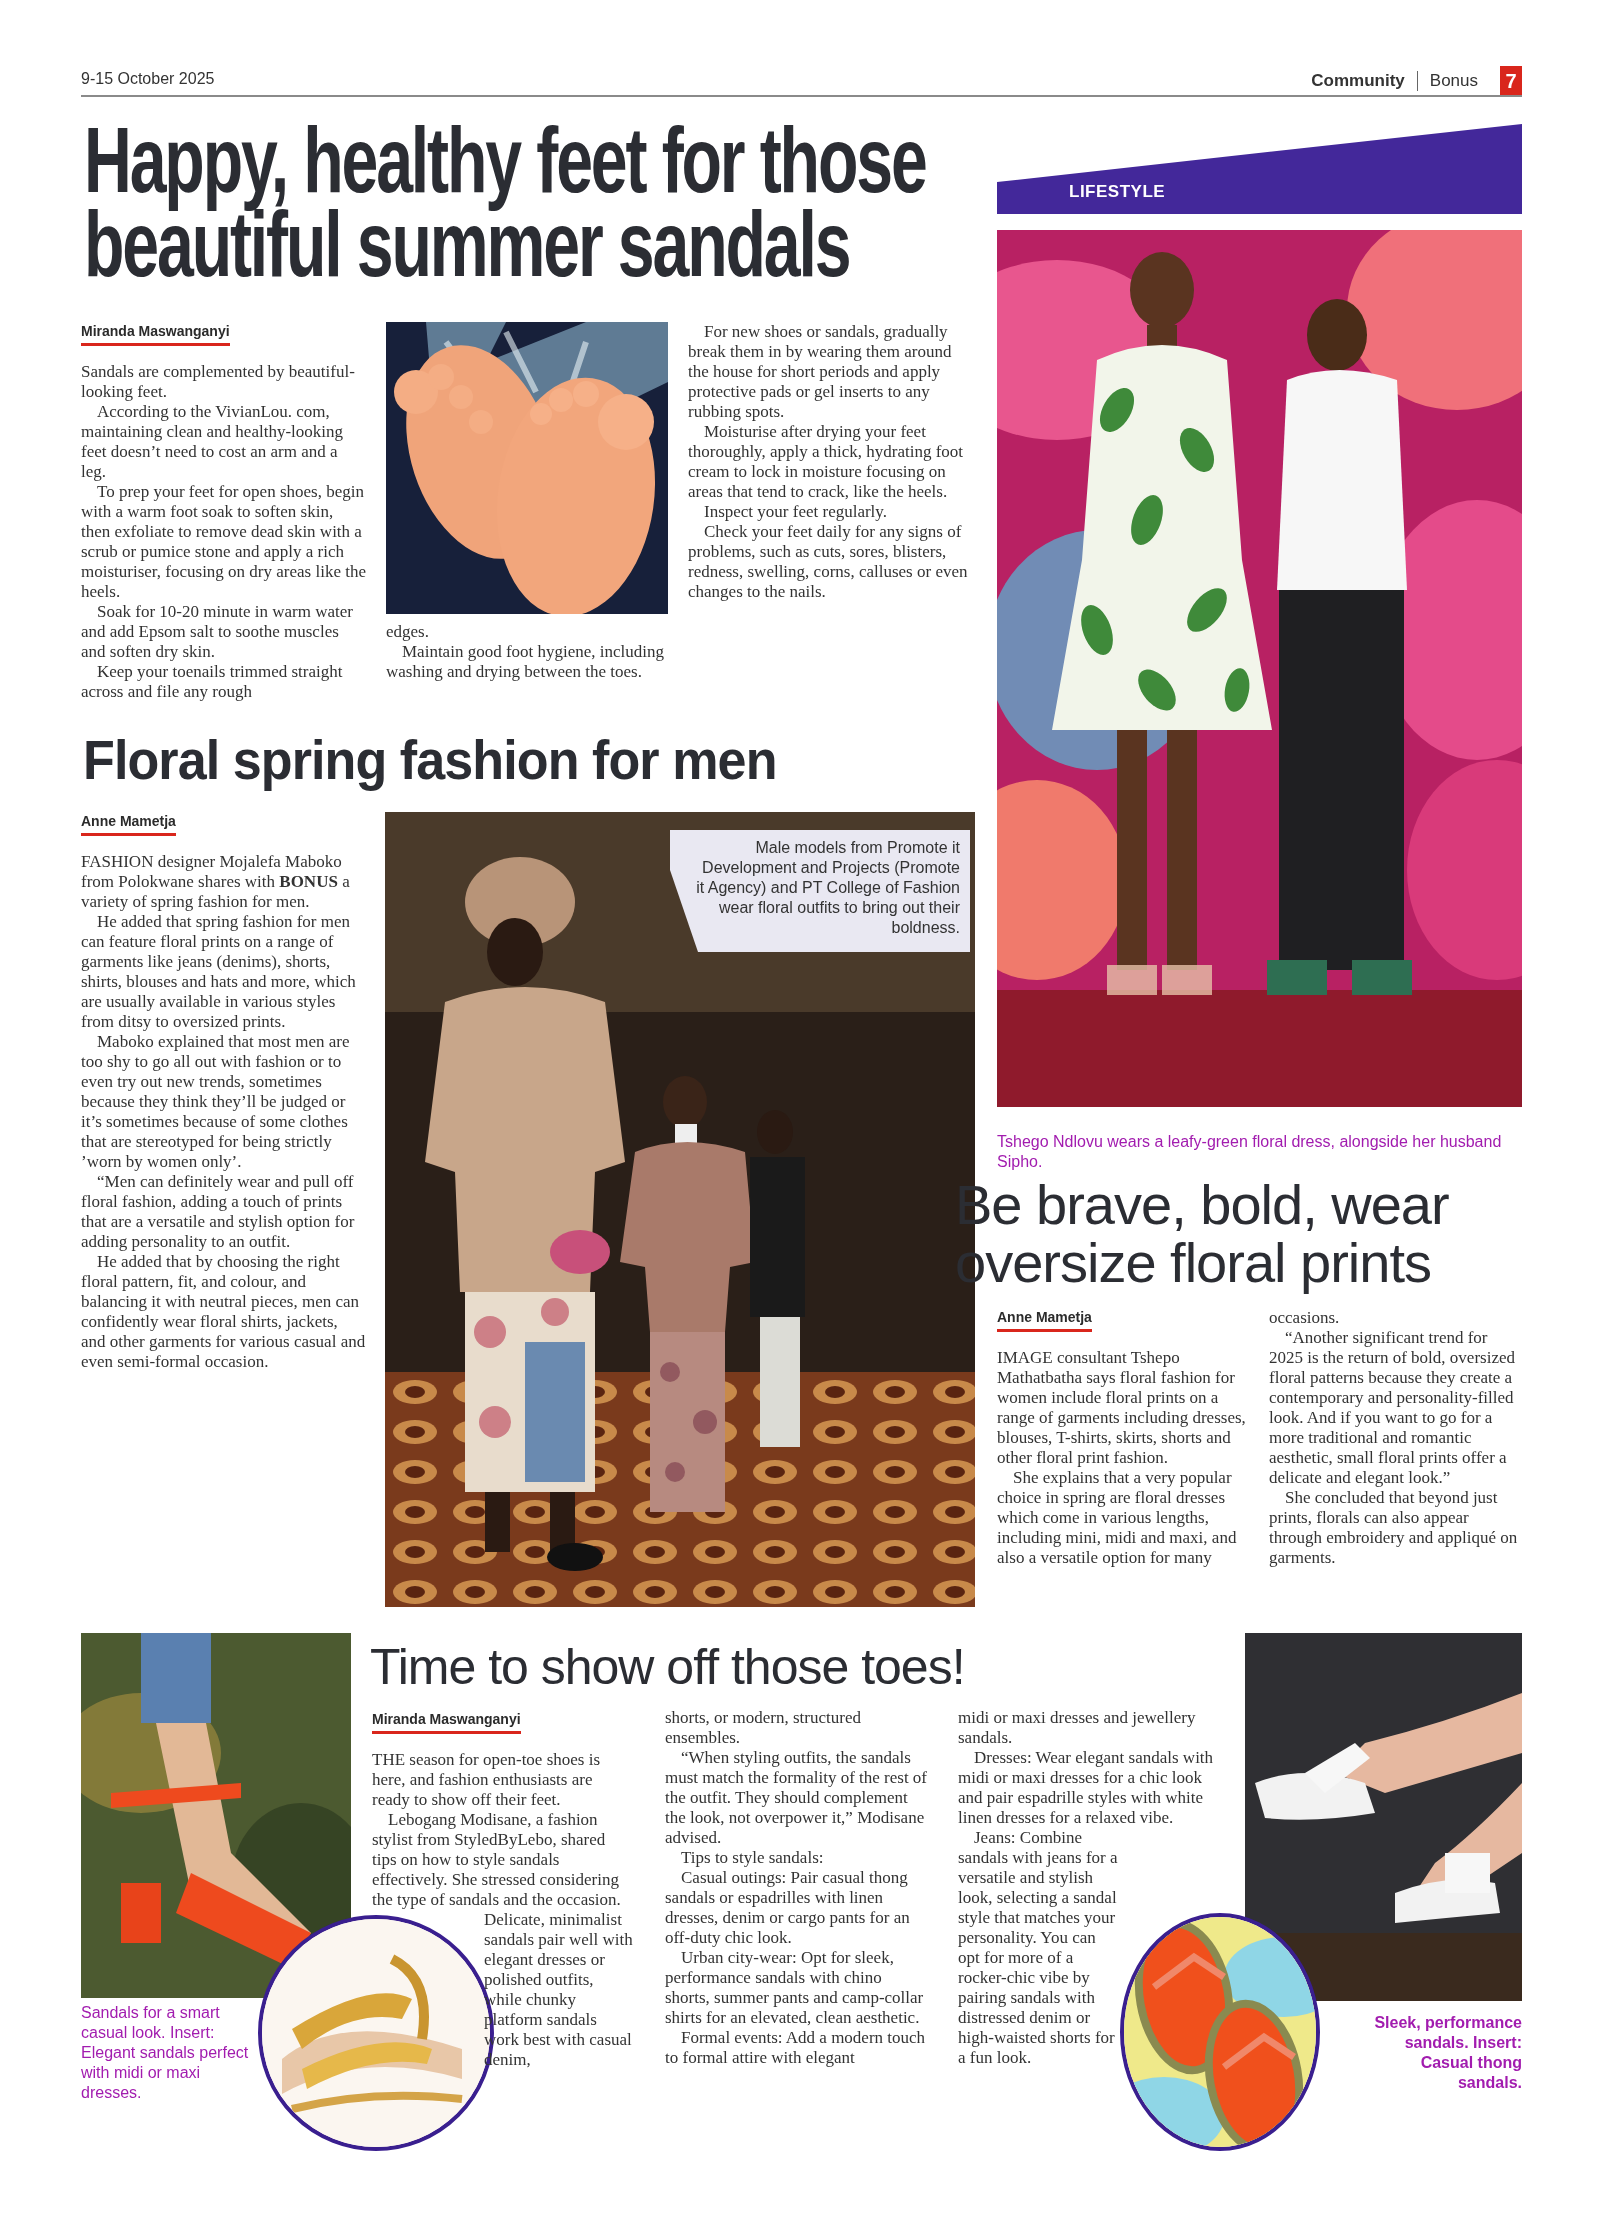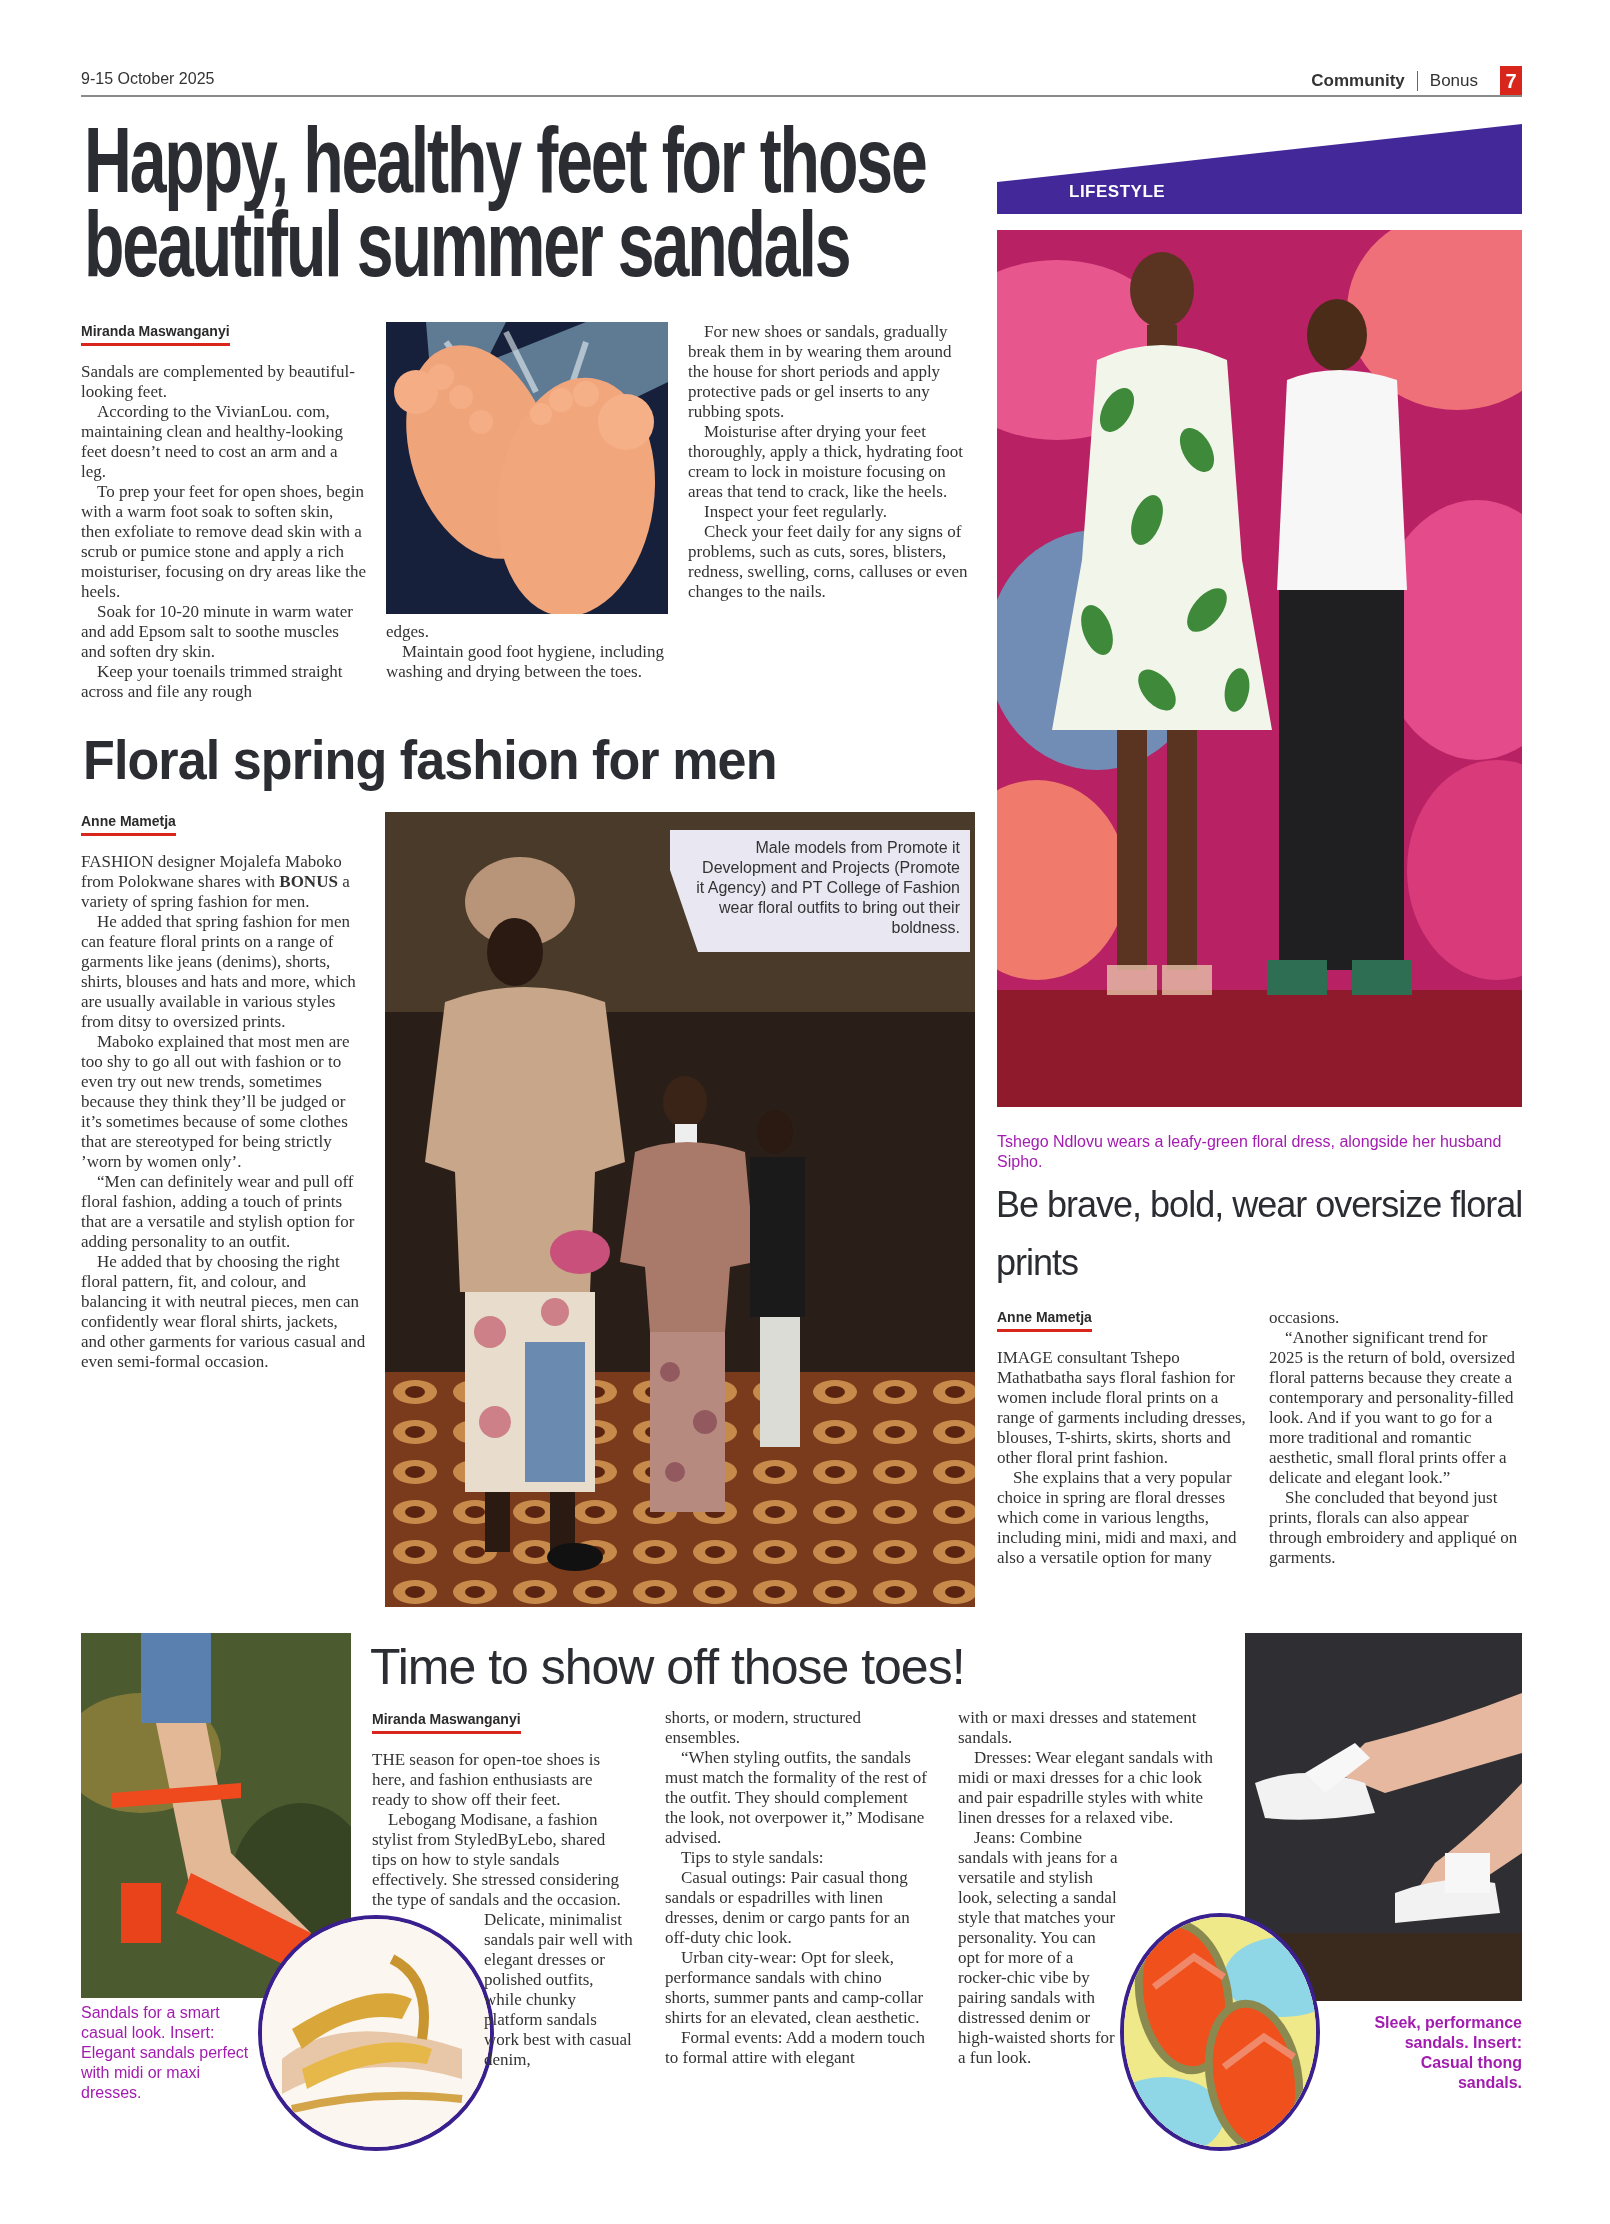--- a/index.html
+++ b/index.html
@@ -13,21 +13,21 @@
   .hdr-right { right: 88px; top: 66px; display: flex; align-items: center; gap: 12px; font-size: 17px; color: #333; }
   .hdr-right .sec { font-weight: bold; }
   .hdr-right .sep { width: 1px; height: 20px; background: #666; }
   .pgnum { background: #d9261c; color: #fff; font-weight: bold; width: 22px; height: 30px; display: flex; align-items: center; justify-content: center; font-size: 20px; margin-left: 10px; }
   .hdr-rule { left: 81px; top: 95px; width: 1441px; height: 2px; background: #8a8a8a; }
 
   
   .h-condensed { font-family: "Liberation Sans", sans-serif; font-weight: bold; color: #2b2d33; letter-spacing: -3px; transform-origin: left top; }
   .h1 { left: 84px; top: 118px; font-size: 92px; line-height: 84px; transform: scaleX(0.72); width: 1300px; }
   .h2 { left: 83px; top: 728px; font-size: 56px; line-height: 64px; letter-spacing: -1px; transform: scaleX(0.93); width: 900px; }
-  .h3 { left: 996px; top: 1176px; font-family: "Liberation Sans", sans-serif; font-weight: normal; font-size: 36px; line-height: 58px; color: #2b2d33; letter-spacing: -1px; width: 540px; }
+  .h3 { left: 955px; top: 1176px; font-family: "Liberation Sans", sans-serif; font-weight: normal; font-size: 56px; line-height: 58px; color: #2b2d33; letter-spacing: -1px; width: 540px; }
   .h4 { left: 370px; top: 1638px; font-family: "Liberation Sans", sans-serif; font-weight: normal; font-size: 50px; line-height: 58px; color: #2b2d33; letter-spacing: -1px; width: 800px; }
 
   
   .banner { left: 997px; top: 124px; width: 525px; height: 90px; }
   .banner svg { display: block; }
   .banner-label { position: absolute; left: 72px; top: 58px; color: #fff; font-family: "Liberation Sans", sans-serif; font-weight: bold; font-size: 17px; letter-spacing: 0.5px; }
 
   
   .byline { font-family: "Liberation Sans", sans-serif; font-weight: bold; font-size: 14px; color: #2b2b2b; padding-bottom: 4px; border-bottom: 3px solid #d9261c; display: inline-block; }
 
@@ -257,21 +257,21 @@
 </div>
 <div class="abs body" style="left:665px; top:1708px; width:262px;">
   <p class="first">shorts, or modern, structured ensembles.</p>
   <p>“When styling outfits, the sandals must match the formality of the rest of the outfit. They should complement the look, not overpower it,” Modisane advised.</p>
   <p>Tips to style sandals:</p>
   <p>Casual outings: Pair casual thong sandals or espadrilles with linen dresses, denim or cargo pants for an off-duty chic look.</p>
   <p>Urban city-wear: Opt for sleek, performance sandals with chino shorts, summer pants and camp-collar shirts for an elevated, clean aesthetic.</p>
   <p>Formal events: Add a modern touch to formal attire with elegant</p>
 </div>
 <div class="abs body" style="left:958px; top:1708px; width:265px;">
-  <p class="first">with or maxi dresses and statement sandals.</p>
+  <p class="first">midi or maxi dresses and jewellery sandals.</p>
   <p>Dresses: Wear elegant sandals with midi or maxi dresses for a chic look and pair espadrille styles with white linen dresses for a relaxed vibe.</p>
   <p style="width:160px;">Jeans: Combine sandals with jeans for a versatile and stylish look, selecting a sandal style that matches your personality. You can opt for more of a rocker-chic vibe by pairing sandals with distressed denim or high-waisted shorts for a fun look.</p>
 </div>
 
 <div class="photo" style="left:1245px; top:1633px; width:277px; height:368px; background:#2b2b2e;">
   <svg width="277" height="368" viewBox="0 0 277 368">
     <rect width="277" height="368" fill="#2f2f33"></rect>
     <rect y="300" width="277" height="68" fill="#3a2a1e"></rect>
     <path d="M277 60 Q200 90 120 110 L90 140 L140 160 L277 120 Z" fill="#e6b8a0"></path>
     <path d="M10 150 Q60 130 120 150 L130 180 Q70 190 20 185 Z" fill="#f2f2f2"></path>

